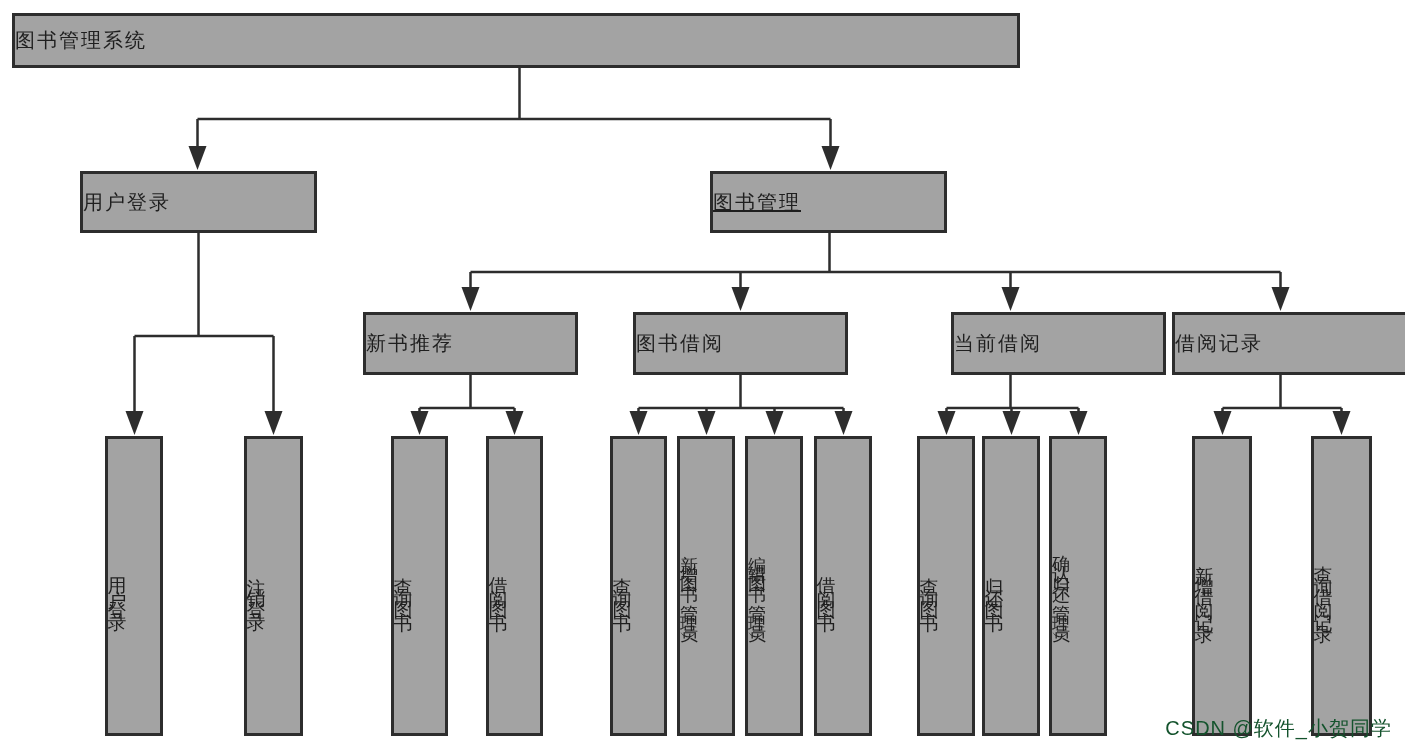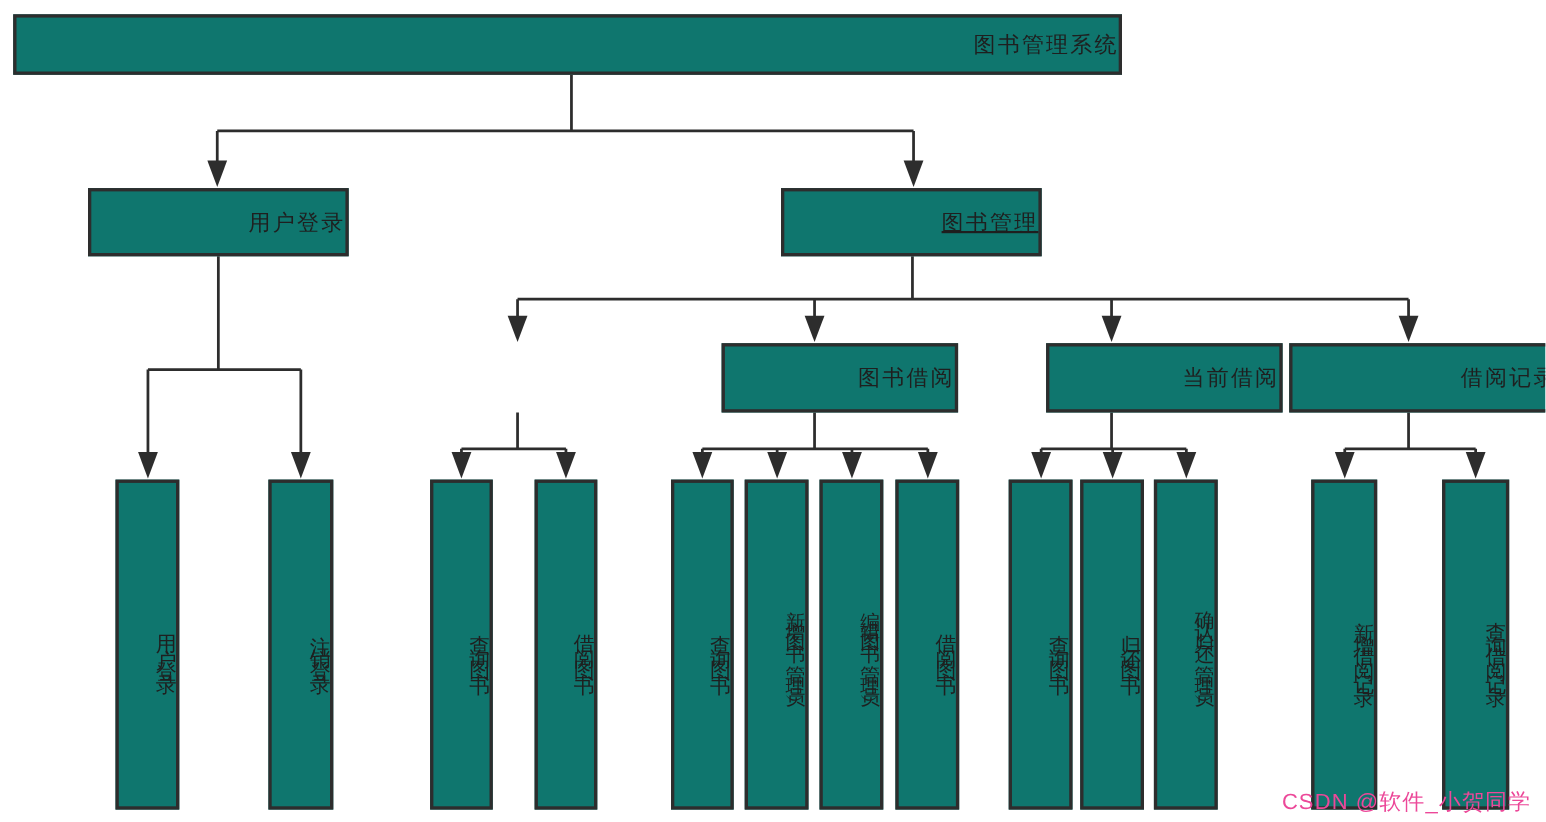--- a/index.html
+++ b/index.html
@@ -17,28 +17,27 @@
   }
   .connectors {
     position: absolute;
     left: 0;
     top: 0;
     z-index: 0;
   }
   .box {
     position: absolute;
     box-sizing: border-box;
-    background: #0f766e;
+    background: #a3a3a3;
     border: 3px solid #2d2d2d;
     display: flex;
     align-items: center;
-    justify-content: flex-end;
+    justify-content: flex-start;
     color: #1f1f1f;
     z-index: 1;
-    padding-left: 18px;
   }
   .hlabel {
     font-size: 20px;
     letter-spacing: 2px;
     white-space: nowrap;
   }
   .leaf {
     top: 436px;
     height: 300px;
   }
@@ -52,21 +51,21 @@
   }
   .vtext.long {
     letter-spacing: 10px;
     font-size: 18px;
   }
   .watermark {
     position: absolute;
     right: 13px;
     bottom: 5px;
     font-size: 20px;
-    color: #ec4899;
+    color: #14532d;
     letter-spacing: 1px;
     z-index: 3;
     white-space: nowrap;
   }
 </style>
 </head>
 <body>
 
 <div class="stage">
 
@@ -121,21 +120,24 @@
     <span class="hlabel">图书管理系统</span>
   </div>
 
   <div class="box" style="left:80px; top:171px; width:237px; height:62px;">
     <span class="hlabel">用户登录</span>
   </div>
   <div class="box" style="left:710px; top:171px; width:237px; height:62px;text-decoration:underline;">
     <span class="hlabel">图书管理</span>
   </div>
 
-  <div class="box" style="left:633px; top:312px; width:215px; height:63px;margin-left:23px;">
+  <div class="box" style="left:363px; top:312px; width:215px; height:63px;">
+    <span class="hlabel">新书推荐</span>
+  </div>
+  <div class="box" style="left:633px; top:312px; width:215px; height:63px;">
     <span class="hlabel">图书借阅</span>
   </div>
   <div class="box" style="left:951px; top:312px; width:215px; height:63px;">
     <span class="hlabel">当前借阅</span>
   </div>
   <div class="box" style="left:1172px; top:312px; width:247px; height:63px;">
     <span class="hlabel">借阅记录</span>
   </div>
 
   <div class="box leaf" style="left:105px; width:58px;">

